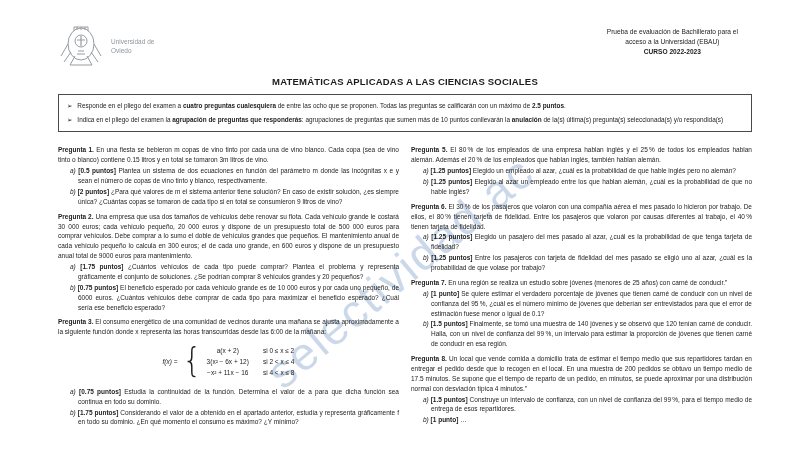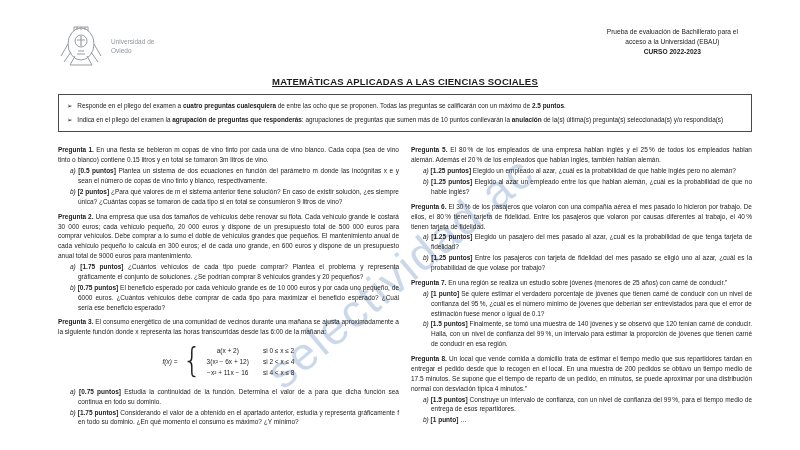--- a/index.html
+++ b/index.html
@@ -7,21 +7,21 @@
         font-family:"Liberation Sans", sans-serif;color:#1c1c1c;}
   .watermark{position:absolute;left:400px;top:272px;transform:translate(-50%,-50%) rotate(-40deg);
              font-size:46px;letter-spacing:2px;white-space:nowrap;color:rgba(124,157,201,0.40);
              z-index:0;pointer-events:none;font-weight:400;}
   .content{position:relative;z-index:1;padding:24px 48px 0 58px;}
   .header{display:flex;justify-content:space-between;align-items:flex-start;}
   .logo-wrap{display:flex;gap:7px;align-items:center;color:#8f969c;}
   .uni-name{font-size:6.5px;line-height:1.4;}
   .exam-info{font-size:6.6px;line-height:1.5;text-align:center;margin-top:3px;margin-right:14px;}
   .exam-info .b3{font-weight:bold;}
-  .title{text-align:center;font-weight:bold;font-size:9.5px;margin-top:8px;letter-spacing:.2px;text-decoration:underline;}
+  .title{text-align:center;font-weight:bold;font-size:9.5px;margin-top:8px;letter-spacing:.2px;}
   .instructions{border:1px solid #4a4a4a;margin-top:7px;padding:6px 8px 7px 8px;
                 font-size:6.4px;line-height:1.52;}
   .instr-row{display:flex;gap:5px;}
   .instr-row + .instr-row{margin-top:4px;}
   .instr-marker{flex:none;}
   .instr-text{flex:1;text-align:justify;}
   .columns{display:flex;gap:12px;margin-top:13px;font-size:6.5px;line-height:1.52;}
   .col{flex:1 1 0;min-width:0;}
   .question{margin-bottom:5px;}
   .q-intro{text-align:justify;}

